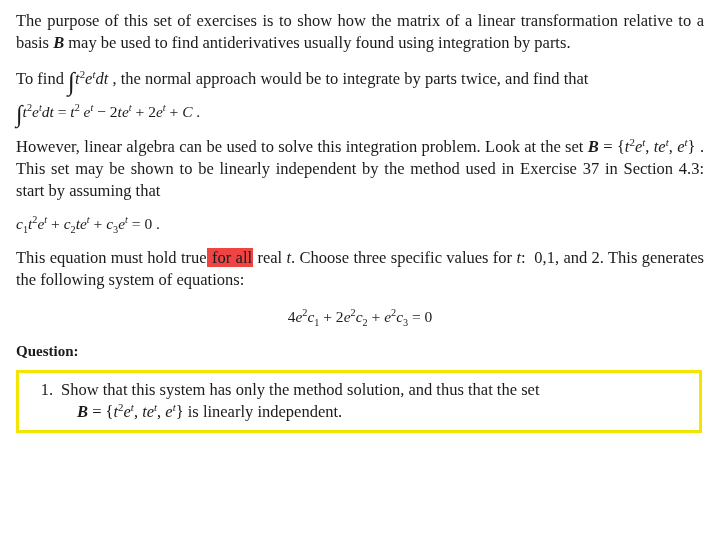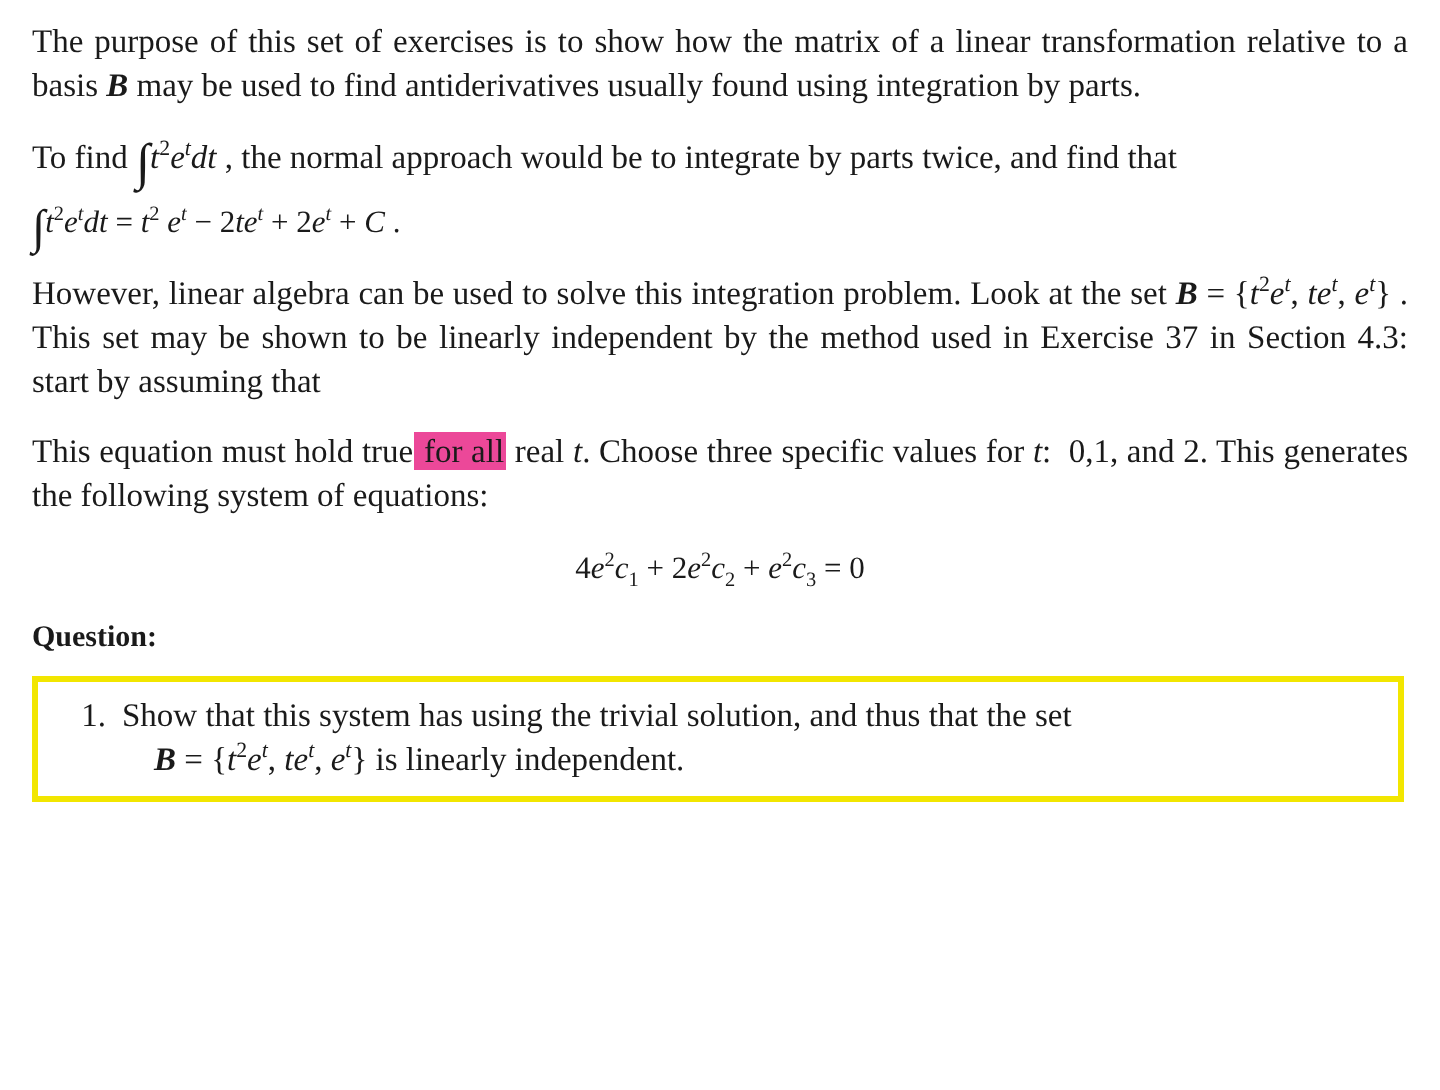--- a/index.html
+++ b/index.html
@@ -54,21 +54,21 @@
     vertical-align: sub;
     line-height: 0;
   }
   .intsym {
     font-size: 1.55em;
     line-height: 0.6;
     vertical-align: -0.22em;
     font-family: "Liberation Serif", serif;
   }
   .hl {
-    background: #ec4899;
+    background: #ef4444;
     padding: 0 1px;
     margin-top: 47px;
   }
   .question-label {
     font-size: 15px;
     font-weight: bold;
     margin: 0 0 10px 0;
   }
   .boxed {
     border: 3px solid #f2e600;
@@ -115,40 +115,43 @@
   <div class="eq">
     <span class="intsym">∫</span><i>t</i><sup>2</sup><i>e</i><sup><i>t</i></sup><i>dt</i> = <i>t</i><sup>2</sup> <i>e</i><sup><i>t</i></sup> − 2<i>t</i><i>e</i><sup><i>t</i></sup> + 2<i>e</i><sup><i>t</i></sup> + <i>C</i> .
   </div>
 
   <p class="para">
     However, linear algebra can be used to solve this integration problem. Look at the set
     <span class="bi">B</span> = {<i>t</i><sup>2</sup><i>e</i><sup><i>t</i></sup>, <i>te</i><sup><i>t</i></sup>, <i>e</i><sup><i>t</i></sup>} . This set may be shown to be linearly independent by the method used
     in Exercise 37 in Section 4.3: start by assuming that
   </p>
 
+  <div class="eq">
+    <i>c</i><sub>1</sub><i>t</i><sup>2</sup><i>e</i><sup><i>t</i></sup> + <i>c</i><sub>2</sub><i>te</i><sup><i>t</i></sup> + <i>c</i><sub>3</sub><i>e</i><sup><i>t</i></sup> = 0 .
+  </div>
 
   <p class="para">
     This equation must hold true<span class="hl">&nbsp;for all</span>&nbsp;real <i>t</i>. Choose three specific values for <i>t</i>:&nbsp; 0,1, and 2.
     This generates the following system of equations:
   </p>
 
   <div class="eq-block">
     <div class="eq-line">
       4<i>e</i><sup>2</sup><i>c</i><sub>1</sub> + 2<i>e</i><sup>2</sup><i>c</i><sub>2</sub> + <i>e</i><sup>2</sup><i>c</i><sub>3</sub> = 0
     </div>
   </div>
 
   <div class="spacer-sm"></div>
 
   <div class="question-label">Question:</div>
 
   <div class="boxed">
     <div class="item">
       <div class="item-num">1.</div>
       <div class="item-body">
-        <span>Show that this system has using the trivial solution, and thus that the set</span>
+        <span>Show that this system has only the method solution, and thus that the set</span>
         <br>
         <span class="item-line2"><span class="bi">B</span> = {<i>t</i><sup>2</sup><i>e</i><sup><i>t</i></sup>, <i>te</i><sup><i>t</i></sup>, <i>e</i><sup><i>t</i></sup>} is linearly independent.</span>
       </div>
     </div>
   </div>
 
 </div>
 
 </body></html>

